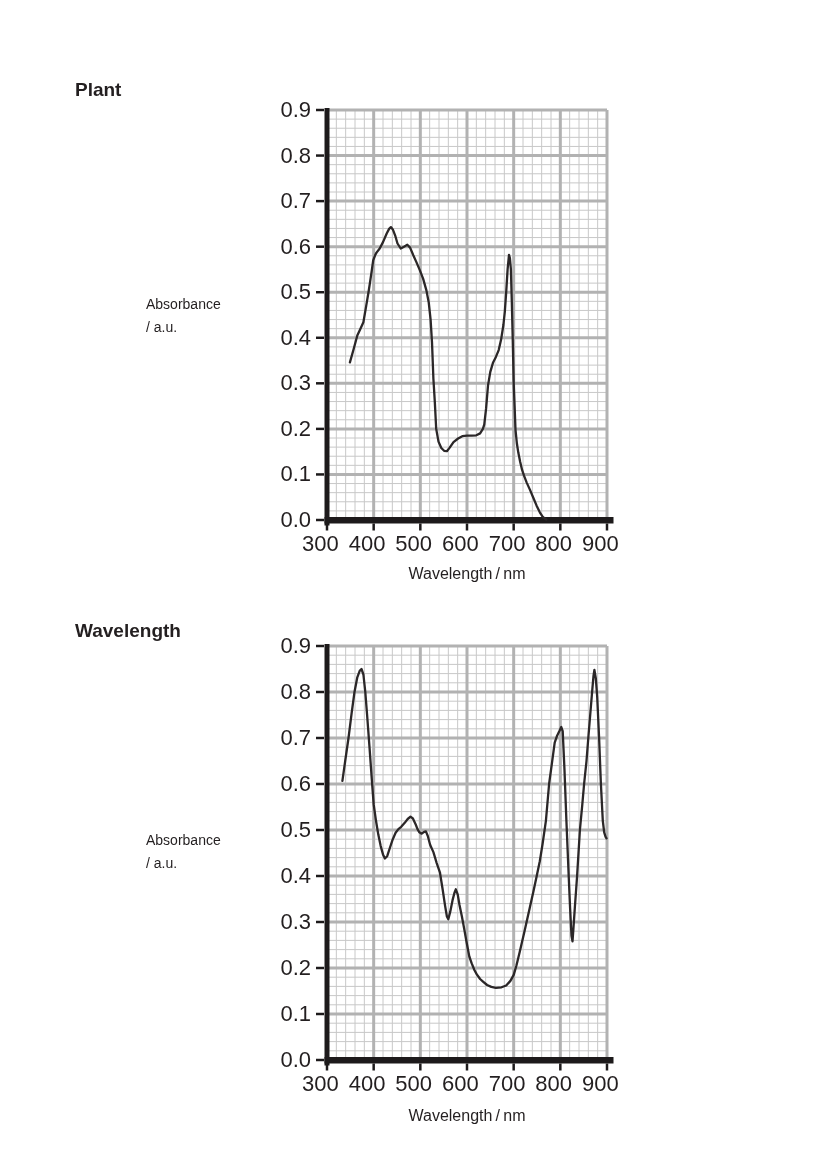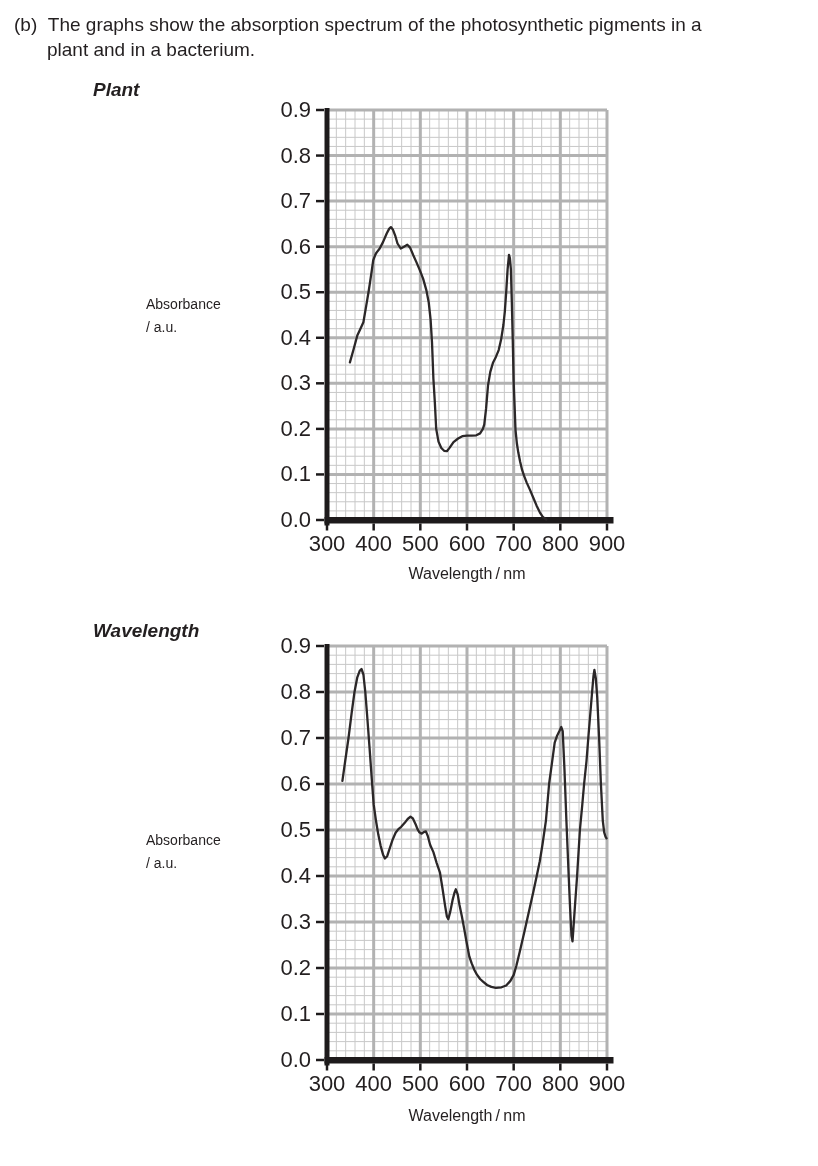--- a/index.html
+++ b/index.html
@@ -1,45 +1,41 @@
 <!DOCTYPE html>
 <html><head>
 <meta charset="utf-8">
 <style>
   html,body{margin:0;padding:0;background:#ffffff;}
   #page{position:relative;width:818px;height:1166px;background:#ffffff;overflow:hidden;
         font-family:"Liberation Sans","DejaVu Sans",sans-serif;color:#231f20;}
   #question-header{position:absolute;left:14px;top:12px;width:740px;font-size:19px;line-height:25px;
         padding-left:33px;text-indent:-33px;}
-  .section-label{position:absolute;left:93px;font-size:19px;font-weight:bold;font-style:italic;}
+  .section-label{position:absolute;left:75px;font-size:19px;font-weight:bold;}
   #plant-label{top:79px;}
   #bacterium-label{top:620px;}
   .figure{position:absolute;left:240px;width:430px;height:520px;}
   #fig-plant{top:95px;}
   #fig-bacterium{top:631px;}
   .figure svg{position:absolute;}
   .xtick,.ytick{position:absolute;font-size:22px;line-height:22px;height:22px;}
-  .xtick{width:50px;text-align:center;}
+  .xtick{width:50px;text-align:left;}
   .ytick{width:48px;text-align:right;}
   .ylab{position:absolute;left:146px;width:160px;text-align:left;font-size:14px;line-height:23px;}
   #ylab-plant{top:293px;}
   #ylab-bacterium{top:829px;}
   .xlabel{position:absolute;left:87px;width:280px;text-align:center;font-size:16px;}
   #fig-plant .xlabel{top:470px;}
   #fig-bacterium .xlabel{top:476px;}
 </style>
 </head>
 <body>
 
 <div id="page">
 
-  <div id="question-header">
-    <span>(b)</span>&nbsp;&nbsp;<span>The graphs show the absorption spectrum of the photosynthetic pigments in a</span><br>
-    <span>plant and in a bacterium.</span>
-  </div>
 
   <div id="plant-label" class="section-label">Plant</div>
   <div id="bacterium-label" class="section-label">Wavelength</div>
 
   <div id="ylab-plant" class="ylab">
     <span>Absorbance</span><br>
     <span>/ a.u.</span>
   </div>
 
   <div id="ylab-bacterium" class="ylab">

